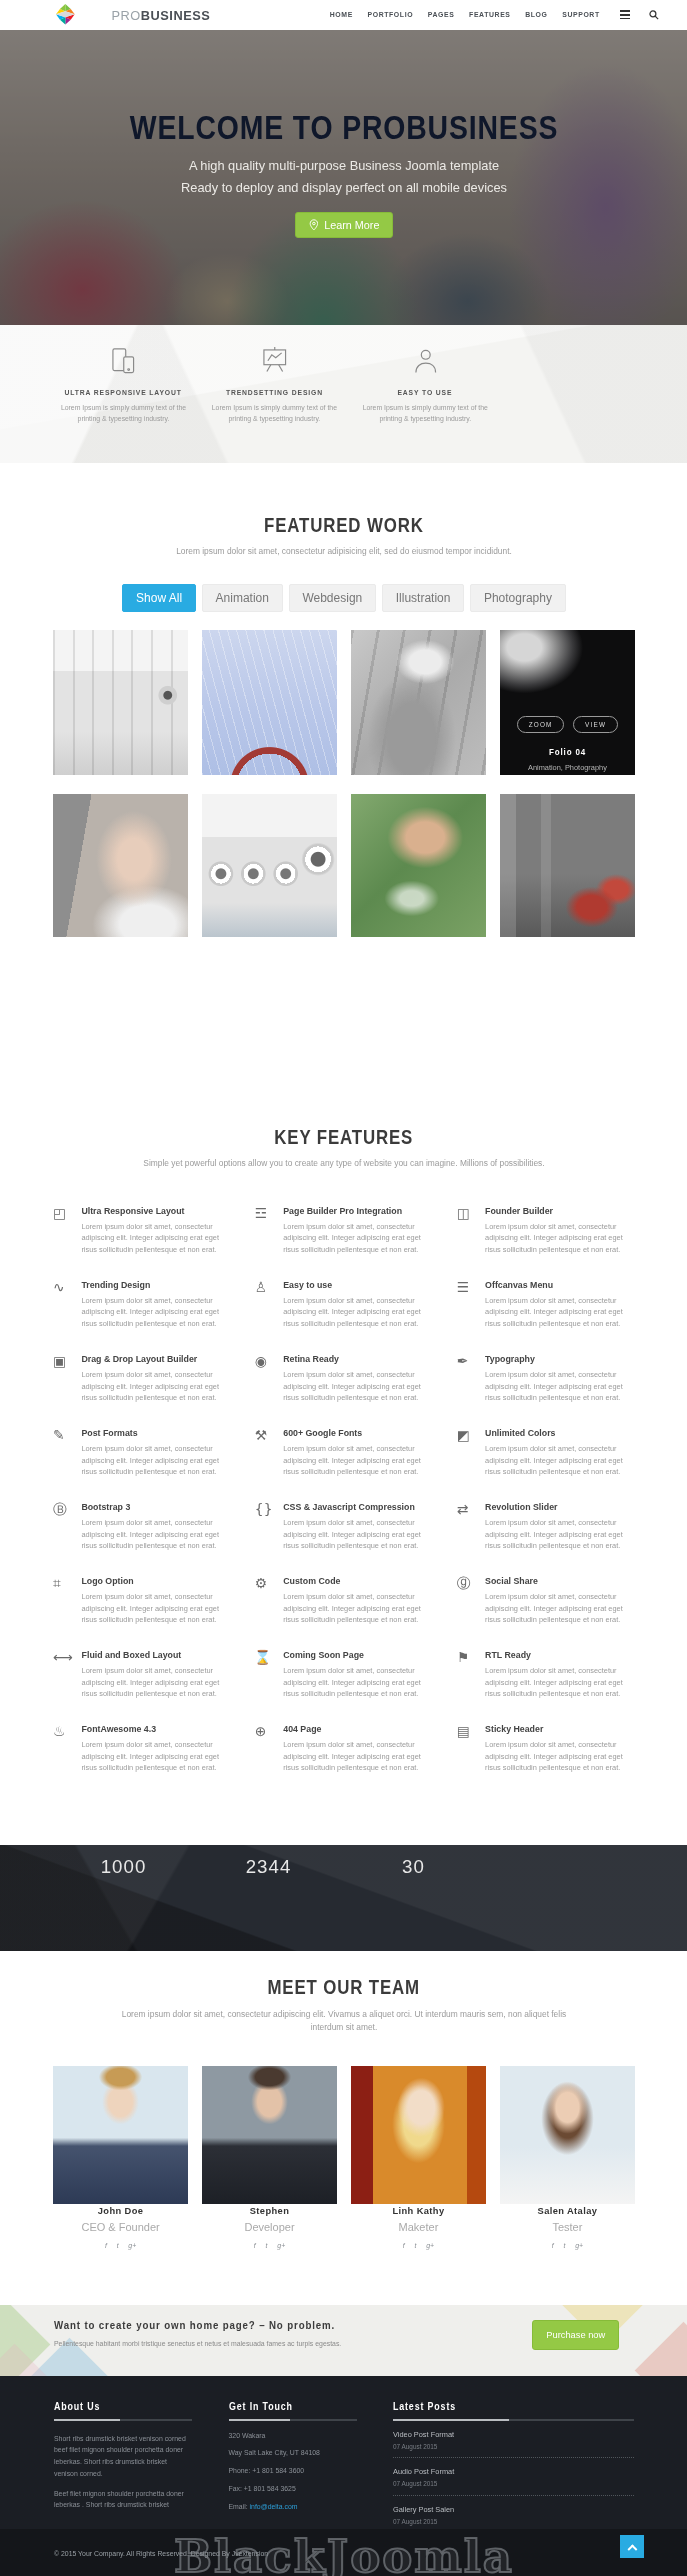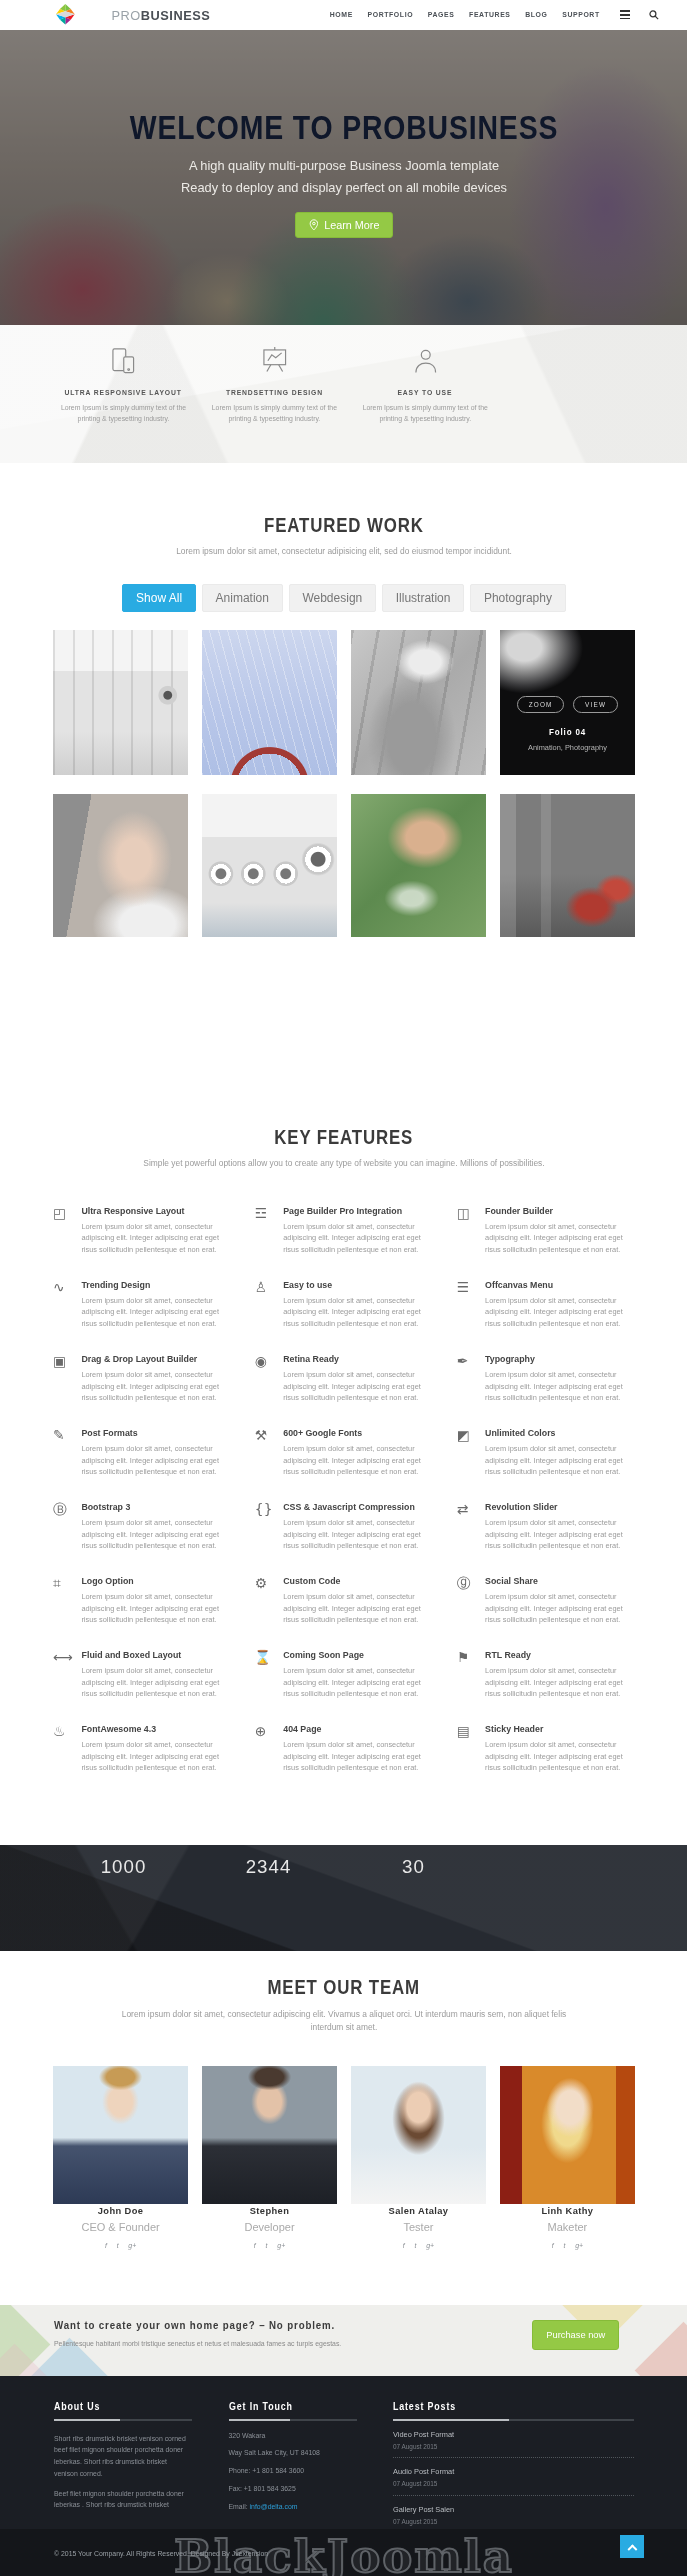--- a/index.html
+++ b/index.html
@@ -67,21 +67,21 @@
       radial-gradient(circle at 50% 108%, transparent 0 33px, #a23a35 33px 39px, transparent 40px),
       repeating-linear-gradient(75deg, rgba(255,255,255,.35) 0 1px, transparent 1px 8.8px),
       linear-gradient(180deg,#ccd6ee 0%,#b9c7e9 55%,#aebfe5 100%); }
   .t-arms { background-image:
       radial-gradient(ellipse 39px 29.5px at 55% 22%, #ececec 0 40%, transparent 75%),
       radial-gradient(ellipse 59px 88px at 45% 75%, #9a9a9a 0 40%, transparent 75%),
       repeating-linear-gradient(100deg, rgba(0,0,0,.12) 0 2.9px, transparent 2.9px 25.5px),
       linear-gradient(135deg,#c9c9c9 0%,#aaaaaa 50%,#bdbdbd 100%); }
   .t-folio { background-color:#0d0d0e; background-image:
       radial-gradient(ellipse 69px 54px at 18% 12%, #d6d6d6 0 25%, #8f8f8f 45%, #3a3a3c 70%, transparent 85%); }
-  .folio-ov { position:absolute; inset:0; display:flex; flex-direction:column; align-items:center; justify-content:flex-end; padding-bottom:23px; }
+  .folio-ov { position:absolute; inset:0; display:flex; flex-direction:column; align-items:center; justify-content:flex-end; padding-bottom:3px; }
   .folio-btns { display:flex; gap:8.8px; margin-bottom:13.8px; }
   .pill { font-size:6.4px; letter-spacing:1.2px; color:#ddd; border:1px solid #9a9a9a; border-radius:9.8px; padding:3.9px 10.8px; cursor:pointer; background:transparent; }
   .folio-title { color:#fff; font-size:9.3px; font-weight:700; letter-spacing:1px; }
   .folio-tags { color:#b5b5b5; font-size:7.4px; margin-top:5.9px; }
   .t-crossed { background-image:
       radial-gradient(ellipse 54px 69px at 60% 45%, #e7cdbb 0 30%, transparent 70%),
       radial-gradient(ellipse 69px 49px at 70% 90%, #efefef 0 40%, transparent 80%),
       linear-gradient(100deg,#8e8e8e 0 24%, #b9b2ab 24% 100%); }
   .t-washers { background-color:#e9e9e9; background-image:
       radial-gradient(circle 12.8px at 14% 55%, #777 0 4.9px, #fff 5.9px 9.8px, #c9c9c9 9.8px 11.8px, transparent 12.8px),
@@ -510,33 +510,33 @@
       <div class="member-photo m2"></div>
       <div class="member-name">Stephen</div>
       <div class="member-role">Developer</div>
       <div class="member-social">
           <span class="soc">f</span>
           <span class="soc">t</span>
           <span class="soc">g+</span>
         </div>
     </div>
     <div>
-      <div class="member-photo m4"></div>
-      <div class="member-name">Salen Atalay</div>
-      <div class="member-role">Tester</div>
+      <div class="member-photo m3"></div>
+      <div class="member-name">Linh Kathy</div>
+      <div class="member-role">Maketer</div>
       <div class="member-social">
           <span class="soc">f</span>
           <span class="soc">t</span>
           <span class="soc">g+</span>
         </div>
     </div>
     <div>
-      <div class="member-photo m3"></div>
-      <div class="member-name">Linh Kathy</div>
-      <div class="member-role">Maketer</div>
+      <div class="member-photo m4"></div>
+      <div class="member-name">Salen Atalay</div>
+      <div class="member-role">Tester</div>
       <div class="member-social">
           <span class="soc">f</span>
           <span class="soc">t</span>
           <span class="soc">g+</span>
         </div>
     </div>
   </div>
 </div>
 
 <div class="cta">

